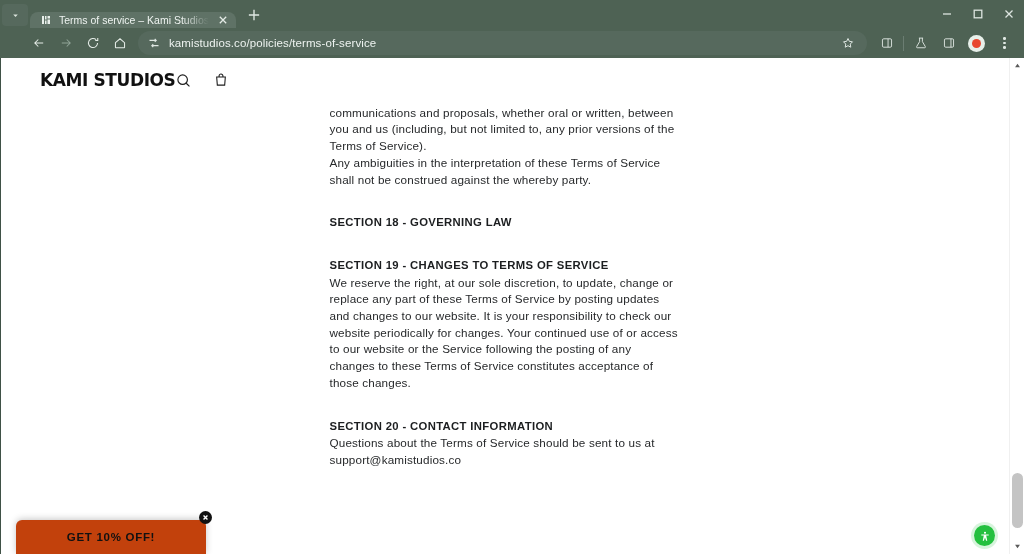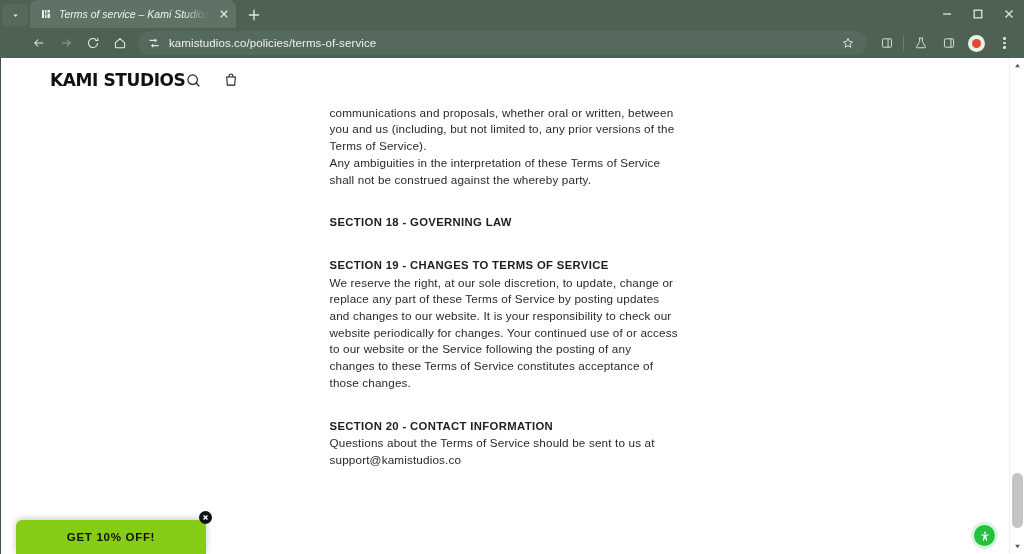--- a/index.html
+++ b/index.html
@@ -29,30 +29,29 @@
   .tab-search-btn {
     width: 26px; height: 22px;
     margin-bottom: 2px;
     display: flex; align-items: center; justify-content: center;
     border-radius: 4px;
     background: #56695d;
   }
   .tab-search-btn svg { width: 11px; height: 11px; fill: #d9e2db; }
 
   .tab {
-    height: 28px;
+    height: 16px;
     min-width: 200px; max-width: 210px;
     background: #5f7266;
     border-radius: 8px 8px 0 0;
     display: flex; align-items: center;
     padding: 0 5px 0 9px;
     gap: 7px;
     position: relative;
     margin-left: 2px;
-    font-style: italic;
   }
   .tab .favicon {
     width: 13px; height: 13px;
     flex: 0 0 13px;
     display: flex; align-items: center; justify-content: center;
     color: #e6ece8;
     font-size: 10px;
     font-weight: bold;
   }
   .tab .favicon svg { width: 12px; height: 12px; fill:#e9efeb; }
@@ -162,21 +161,21 @@
     background: #ffffff;
     position: relative;
     overflow: hidden;
   }
 
   
   .site-header {
     height: 44px;
     background: #ffffff;
     display: flex; align-items: center;
-    padding: 0 34px 0 50px;
+    padding: 0 34px 0 40px;
     position: relative;
     z-index: 5;
   }
   .brand {
     font-family: "DejaVu Sans", sans-serif;
     font-weight: 700;
     font-size: 17px;
     letter-spacing: -0.4px;
     color: #111111;
     white-space: nowrap;
@@ -222,21 +221,21 @@
     margin: 26px 0 1px 0;
     color: #1c1e20;
   }
   .article .sec-body { margin-bottom: 0; }
 
   
   .promo {
     position: absolute;
     left: 16px; bottom: 0;
     width: 190px; height: 34px;
-    background: #84cc16;
+    background: #c2410c;
     border-radius: 6px 6px 0 0;
     box-shadow: 0 -1px 7px rgba(0,0,0,0.22);
     display: flex; align-items: center; justify-content: center;
     z-index: 20;
     margin-top: 34px;
   }
   .promo span {
     font-size: 11.5px;
     font-weight: 700;
     letter-spacing: 0.7px;

